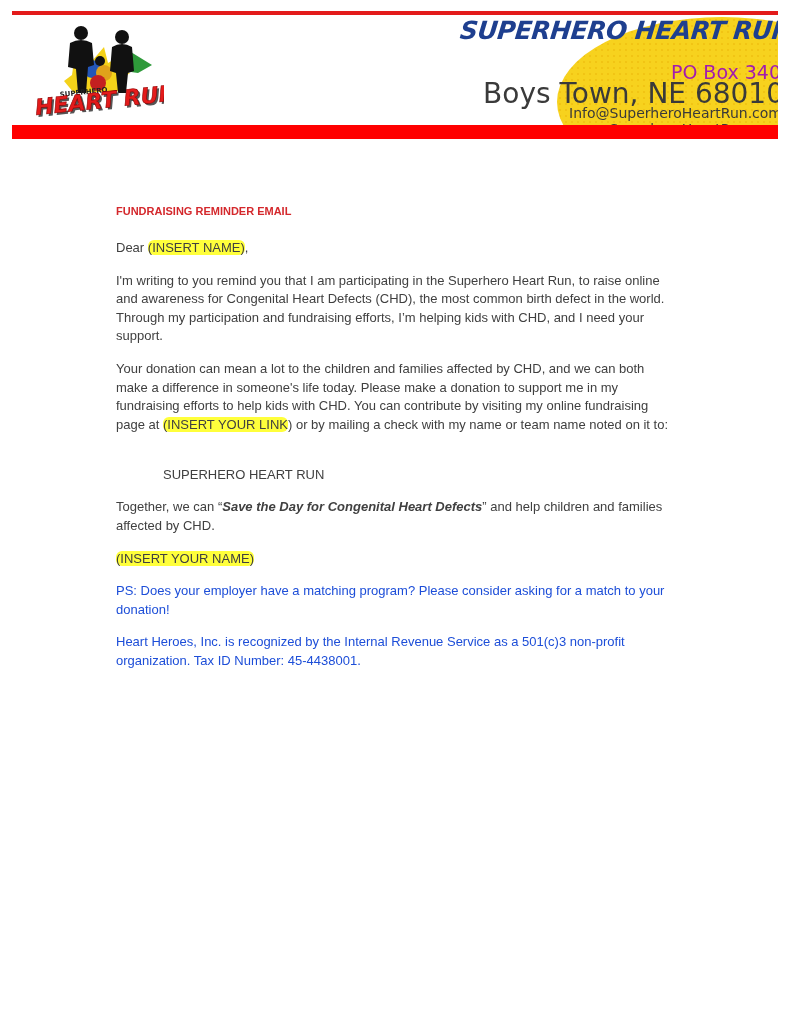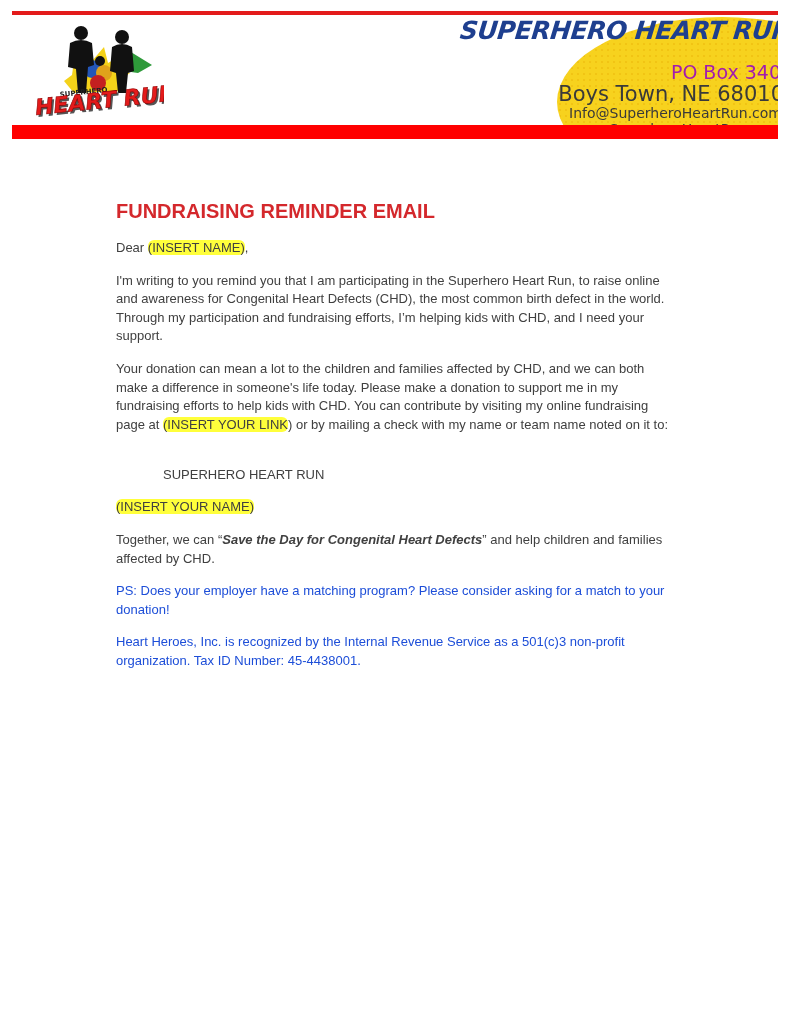--- a/index.html
+++ b/index.html
@@ -79,21 +79,21 @@
     .contact .pobox {
       font-family: "DejaVu Sans", sans-serif;
       font-size: 19px;
       color: #a21caf;
       line-height: 22px;
       margin-right: -3px;
       margin-top: 16px;
     }
     .contact .city {
       font-family: "DejaVu Sans", sans-serif;
-      font-size: 21px;
+      font-size: 28px;
       color: #3a3a3a;
       line-height: 22px;
       margin-right: -6px;
     }
     .contact .small {
       font-family: "DejaVu Sans", sans-serif;
       font-size: 14px;
       color: #3a3a3a;
       line-height: 16px;
       margin-right: -4px;
@@ -105,21 +105,21 @@
       left: 116px;
       top: 200px;
       width: 560px;
       color: #404040;
       font-size: 13px;
       line-height: 18.6px;
     }
     .doc .title {
       color: #d4282c;
       font-weight: bold;
-      font-size: 20px;
+      font-size: 11px;
       margin: 0 0 17px 0;
       line-height: 22px;
     }
     .doc p {
       margin: 0 0 14px 0;
     }
     .hl {
       background: #ffff3b;
       border-radius: 6px;
     }
@@ -180,20 +180,20 @@
   <p><span>Dear </span><span class="hl">(INSERT NAME)</span><span>,</span></p>
 
   <p>I'm writing to you remind you that I am participating in the Superhero Heart Run, to raise online and awareness for Congenital Heart Defects (CHD), the most common birth defect in the world. Through my participation and fundraising efforts, I’m helping kids with CHD, and I need your support.</p>
 
   <p><span>Your donation can mean a lot to the children and families affected by CHD, and we can both make a difference in someone's life today. Please make a donation to support me in my fundraising efforts to help kids with CHD. You can contribute by visiting my online fundraising page at </span><span class="hl">(INSERT YOUR LINK</span><span>) or by mailing a check with my name or team name noted on it to:</span></p>
 
   <div class="address">
     <div>SUPERHERO HEART RUN</div>
   </div>
 
+  <p><span>Together, we can “</span><span class="bi">Save the Day for Congenital Heart Defects</span><span>” and help children and families affected by CHD.</span></p>
+
   <p><span class="hl">(INSERT YOUR NAME)</span></p>
-
-  <p><span>Together, we can “</span><span class="bi">Save the Day for Congenital Heart Defects</span><span>” and help children and families affected by CHD.</span></p>
 
   <p class="dark">PS: Does your employer have a matching program? Please consider asking for a match to your donation!</p>
 
   <p class="dark">Heart Heroes, Inc. is recognized by the Internal Revenue Service as a 501(c)3 non-profit organization. Tax ID Number: 45-4438001.</p>
 </div>
 
 </body></html>

